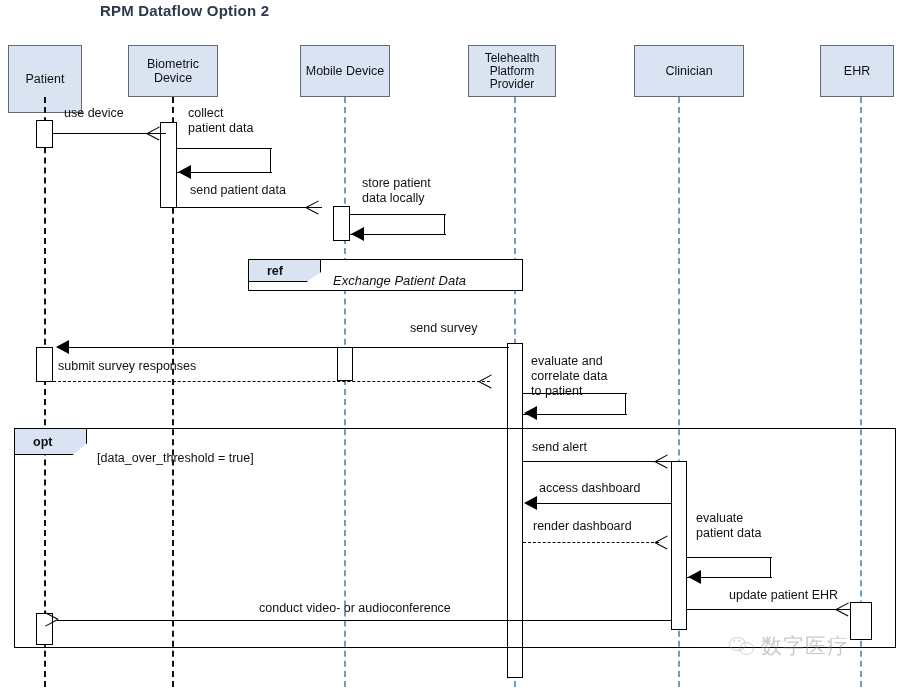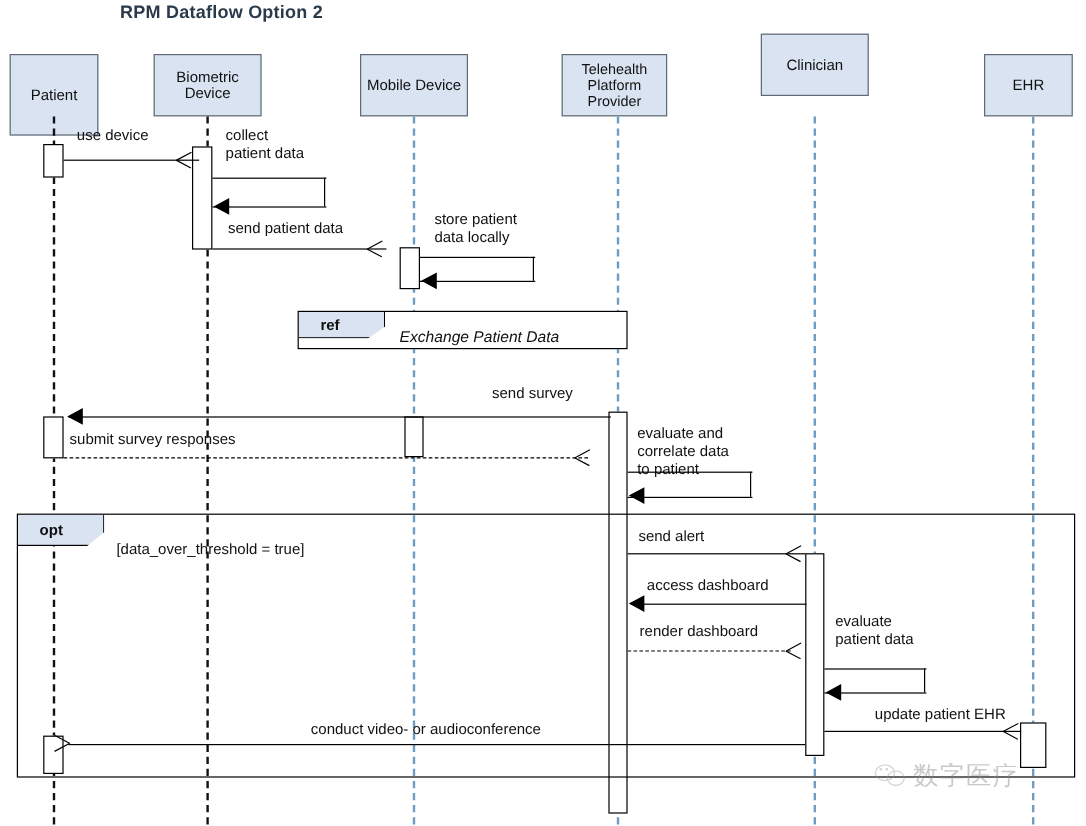--- a/index.html
+++ b/index.html
@@ -169,21 +169,21 @@
   </div>
   <div class="participant" style="left:300px;top:45px;width:90px;height:52px;">
     <span>Mobile
 Device</span>
   </div>
   <div class="participant" style="left:468px;top:45px;width:88px;height:52px;font-size:12px;line-height:13px;">
     <span>Telehealth
 Platform
 Provider</span>
   </div>
-  <div class="participant" style="left:634px;top:28px;width:90px;height:52px;">
+  <div class="participant" style="left:634px;top:45px;width:110px;height:52px;">
     <span>Clinician</span>
   </div>
   <div class="participant" style="left:820px;top:45px;width:74px;height:52px;">
     <span>EHR</span>
   </div>
 
   <div class="lifeline" style="left:44px;top:97px;height:590px;"></div>
   <div class="lifeline" style="left:172px;top:97px;height:590px;"></div>
   <div class="lifeline blue" style="left:344px;top:97px;height:590px;"></div>
   <div class="lifeline blue" style="left:514px;top:97px;height:590px;"></div>

